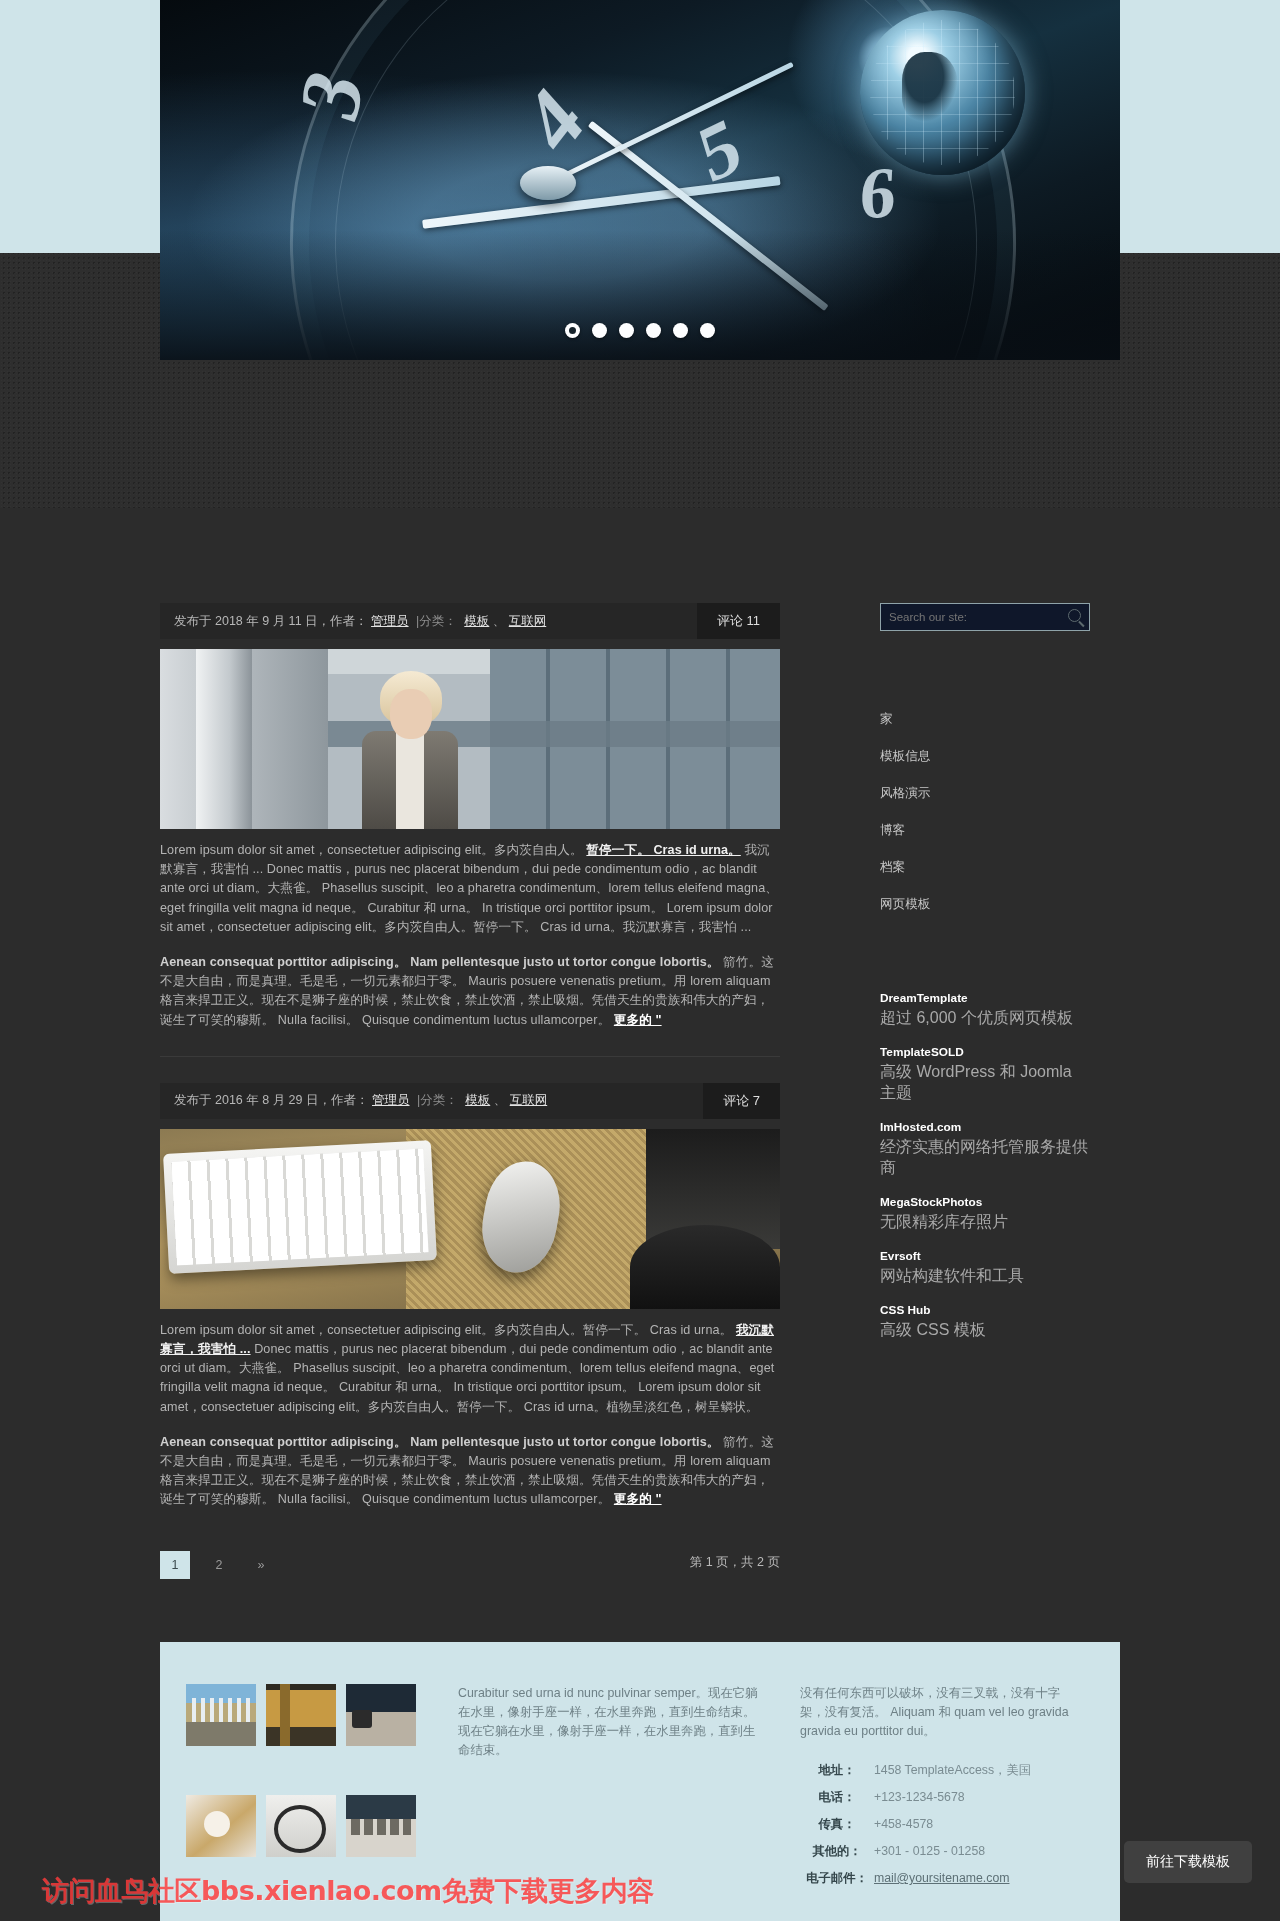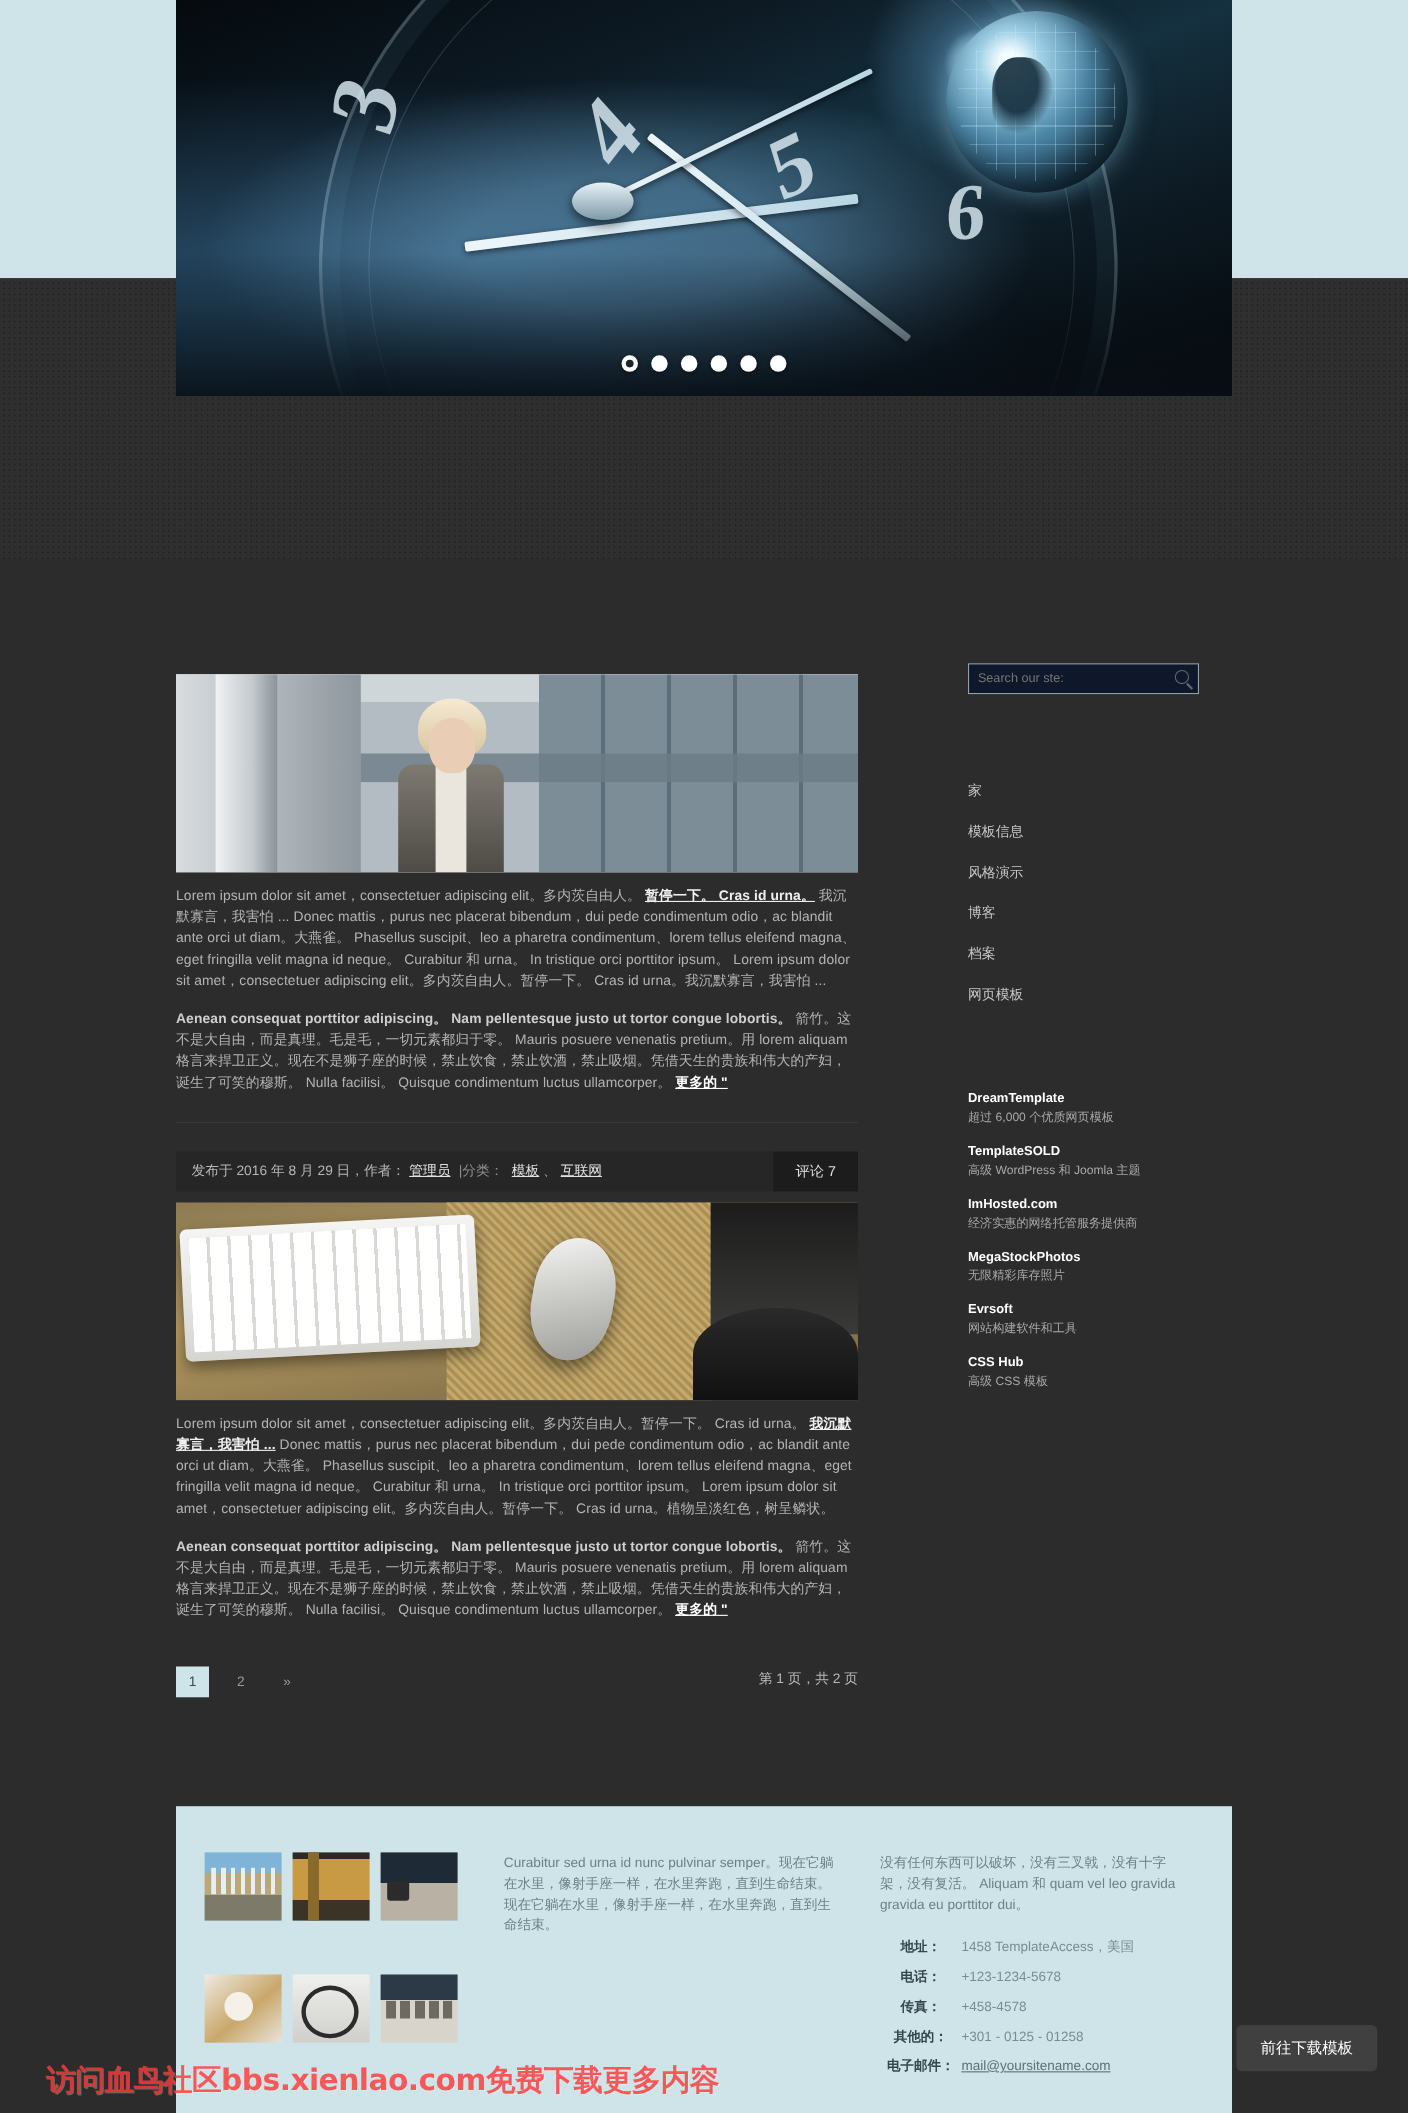--- a/index.html
+++ b/index.html
@@ -135,21 +135,21 @@
     padding:0 8px;width:168px;font-family:"Liberation Sans",sans-serif;}
   .mag{position:absolute;right:8px;top:5px;width:11px;height:11px;border:1.6px solid #5d6a6e;border-radius:50%;}
   .mag:after{content:"";position:absolute;right:-5px;bottom:-4px;width:7px;height:1.8px;background:#5d6a6e;transform:rotate(45deg);}
 
   .nav{margin-top:70px;}
   .nav a{display:block;color:#c8c8c8;font-size:12.6px;text-decoration:none;padding:10px 0;}
 
   .spon{margin-top:68px;}
   .spon .it{margin-bottom:16px;}
   .spon .t{color:#ffffff;font-size:11.8px;font-weight:bold;}
-  .spon .d{color:#a9a9a9;font-size:11px;margin-top:3px;}
+  .spon .d{color:#a9a9a9;font-size:16px;margin-top:3px;}
 
   
   .footer{position:absolute;left:160px;top:1642px;width:960px;height:279px;background:#cfe4e9;}
   .f-inner{display:flex;padding:42px 29px 0 26px;}
   .f-gal{width:230px;display:grid;grid-template-columns:repeat(3,70px);gap:10px 10px;}
   .th{width:70px;height:62px;overflow:hidden;position:relative;}
   .th1{background:linear-gradient(180deg,#7fb4d8 0 30%,#b9a97a 30% 62%,#7e7a6a 62% 100%);}
   .th1:after{content:"";position:absolute;left:6px;top:14px;width:58px;height:24px;
     background:repeating-linear-gradient(90deg,#e8eef2 0 4px,transparent 4px 9px);}
   .th2{background:linear-gradient(180deg,#2e2a22 0 10%,#c79a43 10% 70%,#3b3426 70% 100%);}
@@ -212,20 +212,31 @@
     <span class="dot"></span>
     <span class="dot"></span>
   </div>
 </div>
 
 <div class="wrap">
 
   <div class="col-main">
 
     <article>
+      <div class="meta-bar texture">
+        <div class="meta-left">
+          <span>发布于 2018 年 9 月 11 日，作者：</span>
+          <a href="#">管理员</a>
+          <span class="sep">|分类：</span>
+          <a href="#">模板</a>
+          <span>、</span>
+          <a href="#">互联网</a>
+        </div>
+        <div class="comments">评论 11</div>
+      </div>
 
       <div class="post-img img1">
         <div class="i1-wall"></div>
         <div class="i1-col"></div>
         <div class="i1-glass"></div>
         <div class="i1-band"></div>
         <div class="i1-person">
           <div class="i1-body"></div>
           <div class="i1-shirt"></div>
           <div class="i1-hair"></div>

